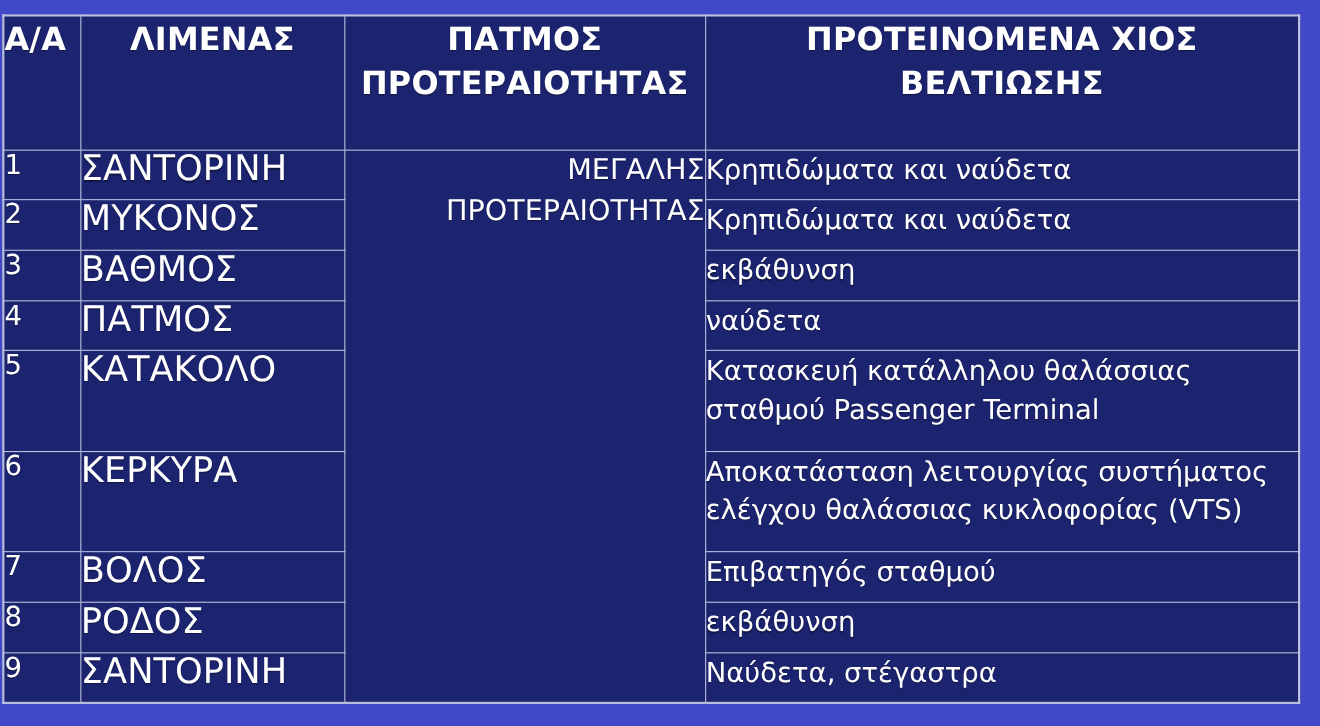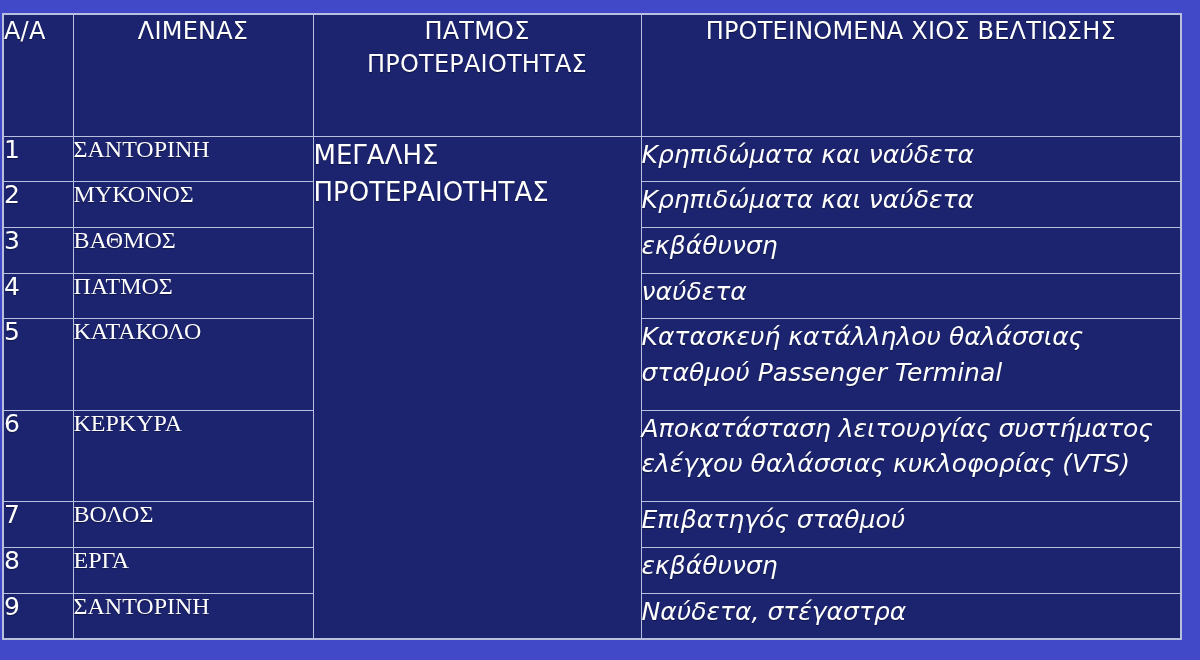--- a/index.html
+++ b/index.html
@@ -50,60 +50,58 @@
     background: #1c2470;
     color: #ffffff;
     box-sizing: border-box;
   }
 
   
   .hdr-row { height: 122px; }
   .hdr-cell {
     text-align: center;
     vertical-align: top;
-    font-weight: normal;
-    font-size: 24px;
+    font-weight: bold;
+    font-size: 29px;
     line-height: 1.38;
     color: #aab4e8;
     letter-spacing: 0.2px;
     padding: 14px 6px 0 6px;
     text-shadow: 0 1px 1px rgba(0,0,0,0.45);
   }
   .hdr-cell.left-pad { text-align: left; padding-left: 10px; }
 
   
   .row-normal { height: 45px; }
   .row-tall   { height: 90px; }
 
   .cell-aa {
     font-size: 25px;
     line-height: 1.0;
     padding: 8px 0 0 10px;
     color: #f2f4fd;
     text-shadow: 0 1px 1px rgba(0,0,0,0.4);
   }
   .cell-port {
-    font-size: 24px;
+    font-size: 32px;
     line-height: 1.0;
     padding: 8px 0 0 12px;
     color: #f2f4fd;
     text-shadow: 0 1px 1px rgba(0,0,0,0.4);
-    font-family: Liberation Serif, serif;
   }
   .cell-works {
     font-size: 25px;
     line-height: 1.42;
     padding: 6px 8px 0 10px;
     color: #f2f4fd;
     text-shadow: 0 1px 1px rgba(0,0,0,0.4);
     white-space: pre-line;
-    font-style: italic;
   }
   .cell-priority {
-    text-align: left;
+    text-align: right;
     vertical-align: middle;
     font-size: 26px;
     line-height: 1.45;
     color: #f2f4fd;
     padding: 0 10px;
     text-shadow: 0 1px 1px rgba(0,0,0,0.4);
     white-space: pre-line;
   }
 </style>
 </head>
@@ -172,21 +170,21 @@
       </tr>
 
       <tr class="row-normal">
         <td class="cell-aa">7</td>
         <td class="cell-port">ΒΟΛΟΣ</td>
         <td class="cell-works">Επιβατηγός σταθμού</td>
       </tr>
 
       <tr class="row-normal">
         <td class="cell-aa">8</td>
-        <td class="cell-port">ΕΡΓΑ</td>
+        <td class="cell-port">ΡΟΔΟΣ</td>
         <td class="cell-works">εκβάθυνση</td>
       </tr>
 
       <tr class="row-normal">
         <td class="cell-aa">9</td>
         <td class="cell-port">ΣΑΝΤΟΡΙΝΗ</td>
         <td class="cell-works">Ναύδετα, στέγαστρα</td>
       </tr>
 
     </tbody>

